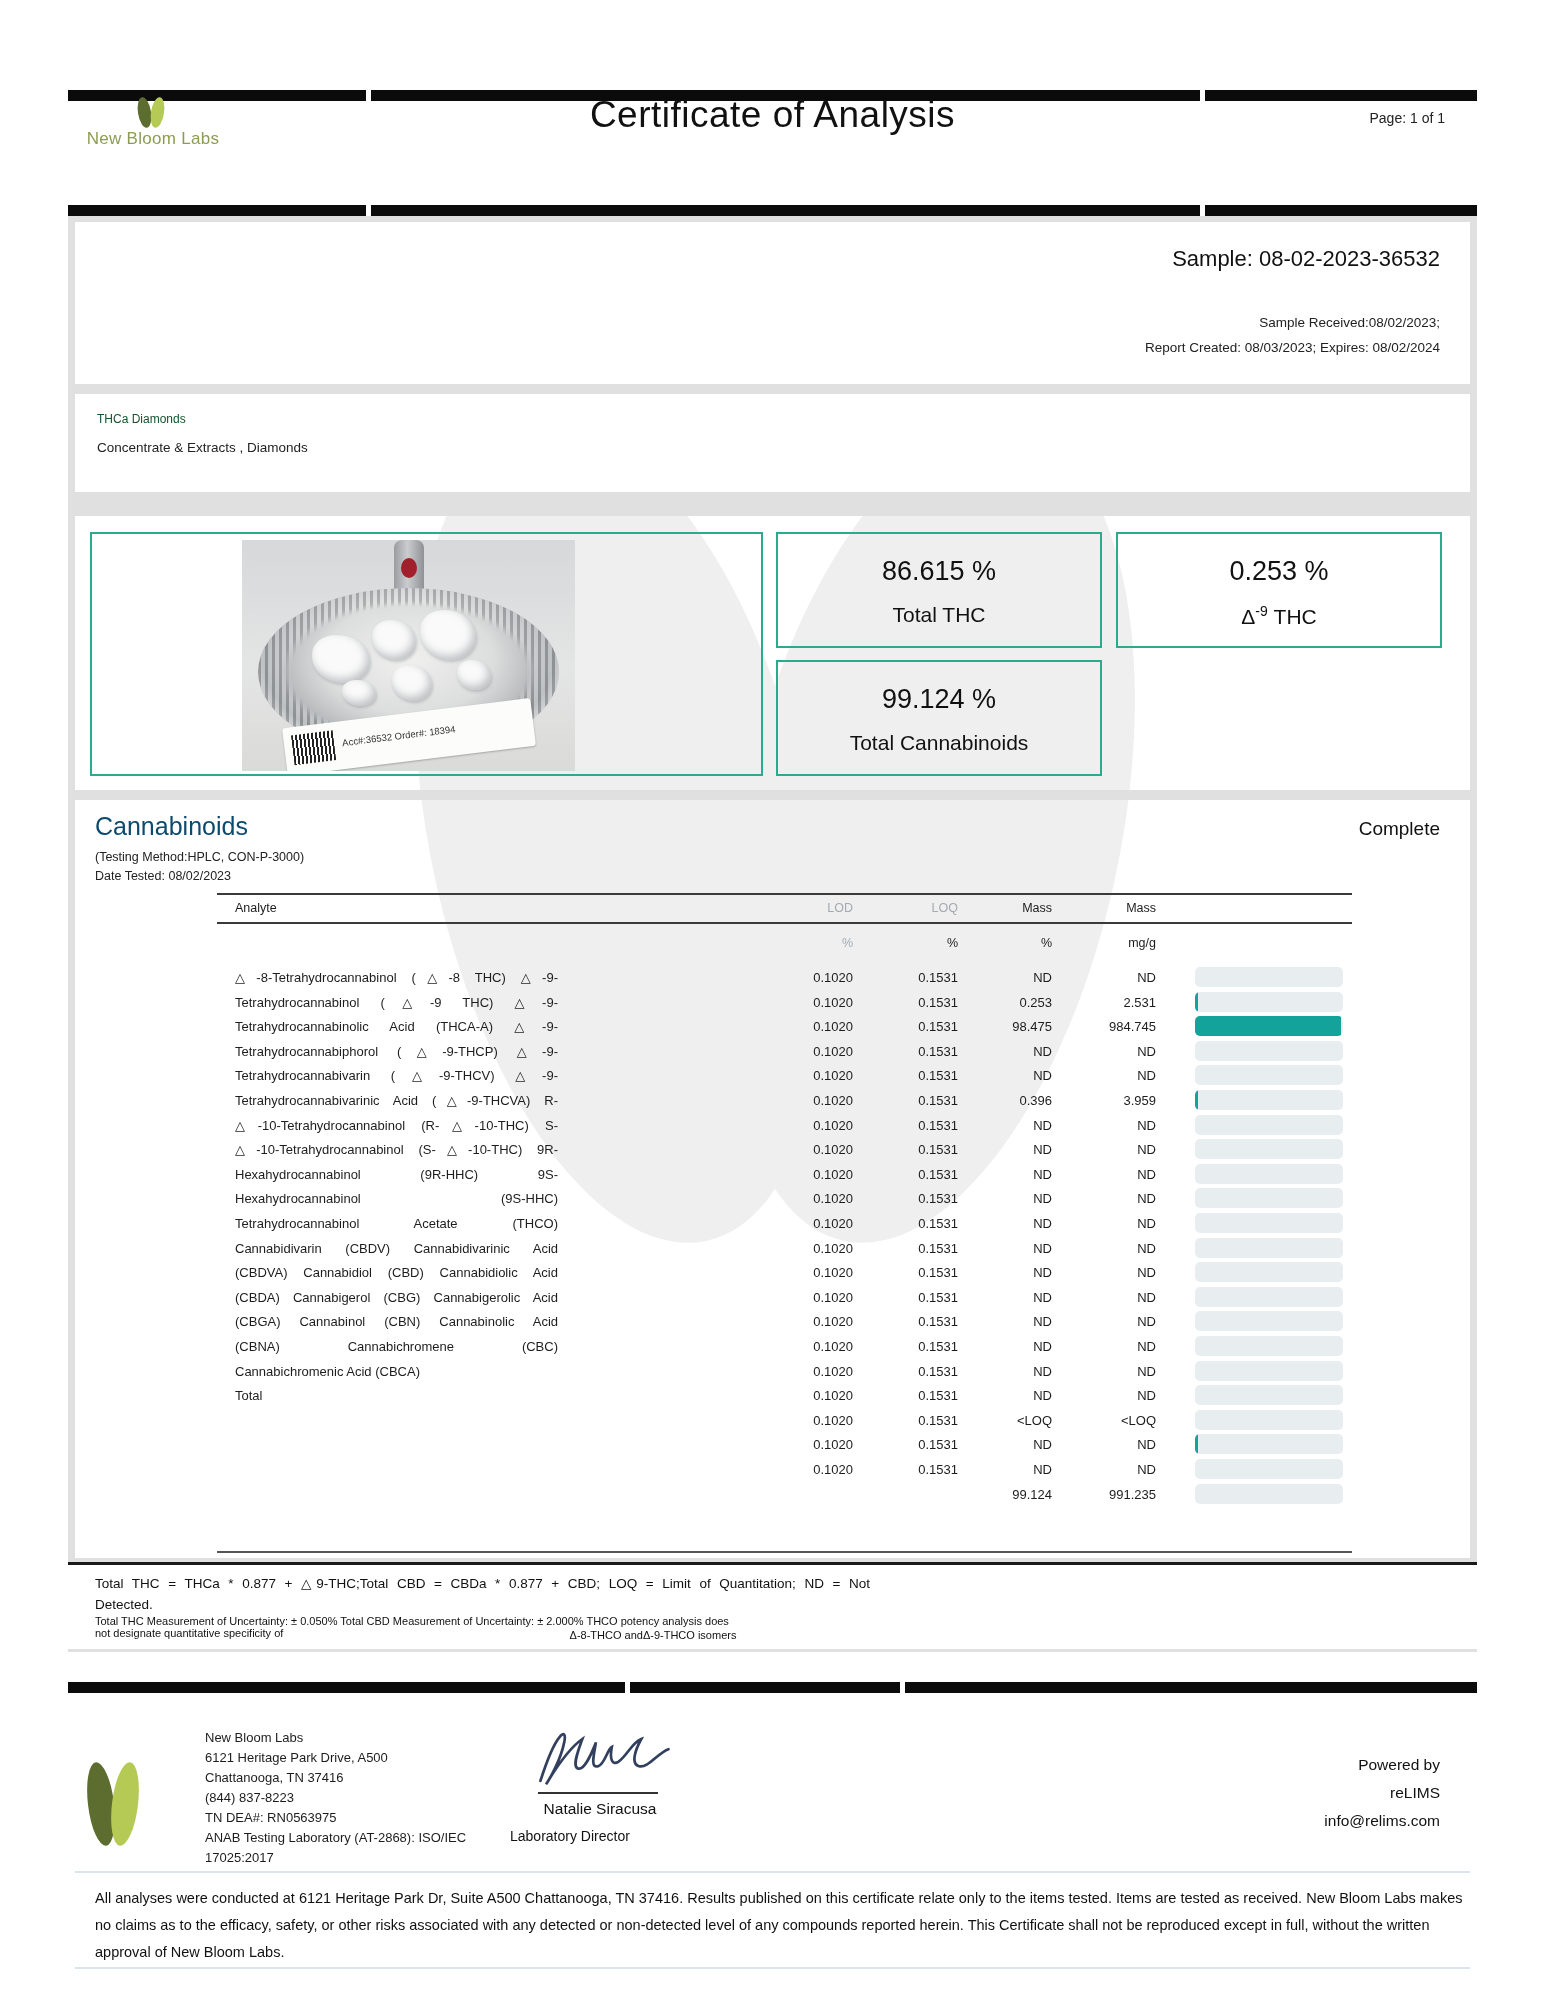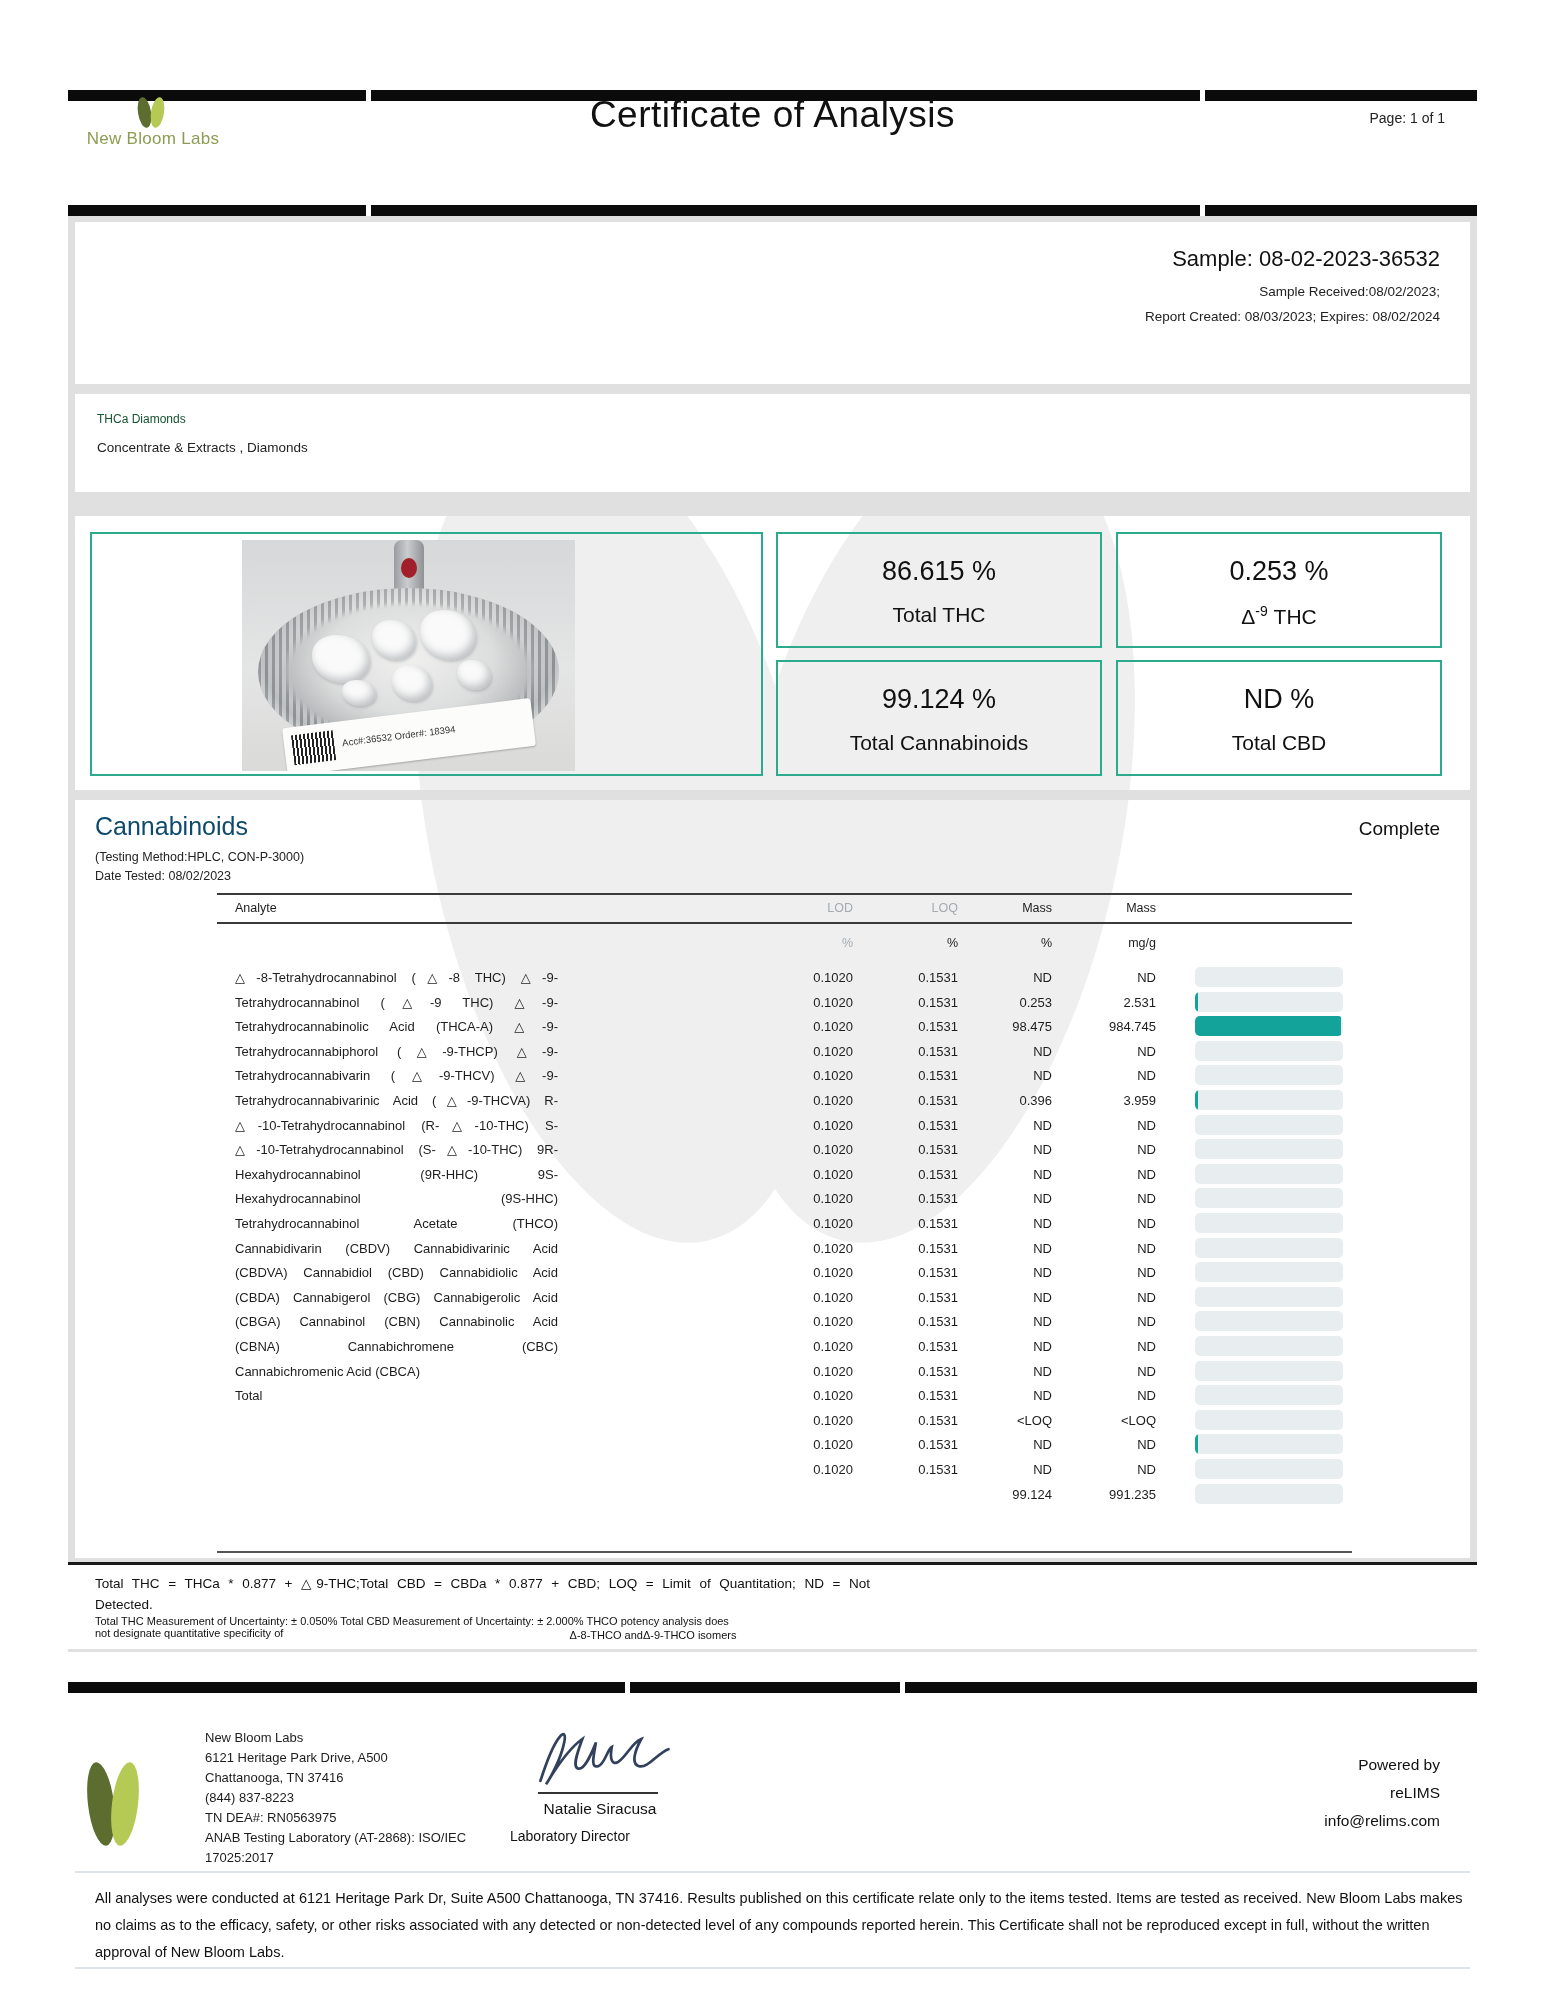--- a/index.html
+++ b/index.html
@@ -16,21 +16,21 @@
   .panel { position:absolute; left:75px; width:1395px; background:#ffffff; overflow:hidden; }
 
   
   .logo-lobe { position:absolute; border-radius:50%; }
   .brand-text { position:absolute; font-size:17px; color:#8d9c52; letter-spacing:0.3px; }
   .doc-title { position:absolute; left:0; top:94px; width:1545px; text-align:center; font-size:37px; font-weight:300; letter-spacing:0.5px; color:#111; }
   .page-label { position:absolute; top:110px; right:100px; font-size:14px; color:#222; }
 
   
   .sample-id { position:absolute; top:24px; right:30px; font-size:22px; color:#111; }
-  .sample-sub { position:absolute; right:30px; font-size:13.5px; color:#222; }
+  .sample-sub { position:absolute; right:30px; font-size:13.5px; color:#222;margin-top:31px; }
 
   
   .product-name { position:absolute; left:22px; top:18px; font-size:12px; color:#14532d; }
   .product-cat  { position:absolute; left:22px; top:46px; font-size:13.5px; color:#222; }
 
   
   .wm { position:absolute; background:#efefef; border-radius:50%; }
 
   
   .tealbox { position:absolute; border:2px solid #2bab8e; background:transparent; text-align:center; }
@@ -162,24 +162,20 @@
       <div class="lab">Total THC</div>
     </div>
     <div class="tealbox" style="left:1041px;top:16px;width:326px;height:116px;">
       <div class="val">0.253 %</div>
       <div class="lab"><span>Δ</span><sup>-9</sup><span> THC</span></div>
     </div>
     <div class="tealbox" style="left:701px;top:144px;width:326px;height:116px;">
       <div class="val">99.124 %</div>
       <div class="lab">Total Cannabinoids</div>
     </div>
-    <div class="tealbox" style="left:1041px;top:144px;width:326px;height:116px;">
-      <div class="val">ND %</div>
-      <div class="lab">Total CBD</div>
-    </div>
   </div>
 
   <div class="panel" style="top:800px;height:758px;">
     <div class="wm" style="left:355px;top:-380px;width:380px;height:830px;transform:rotate(-12deg);"></div>
     <div class="wm" style="left:665px;top:-380px;width:380px;height:830px;transform:rotate(12deg);"></div>
   </div>
 
   <div class="sec-title">Cannabinoids</div>
   <div class="sec-status">Complete</div>
   <div class="sec-method">(Testing Method:HPLC, CON-P-3000)</div>

